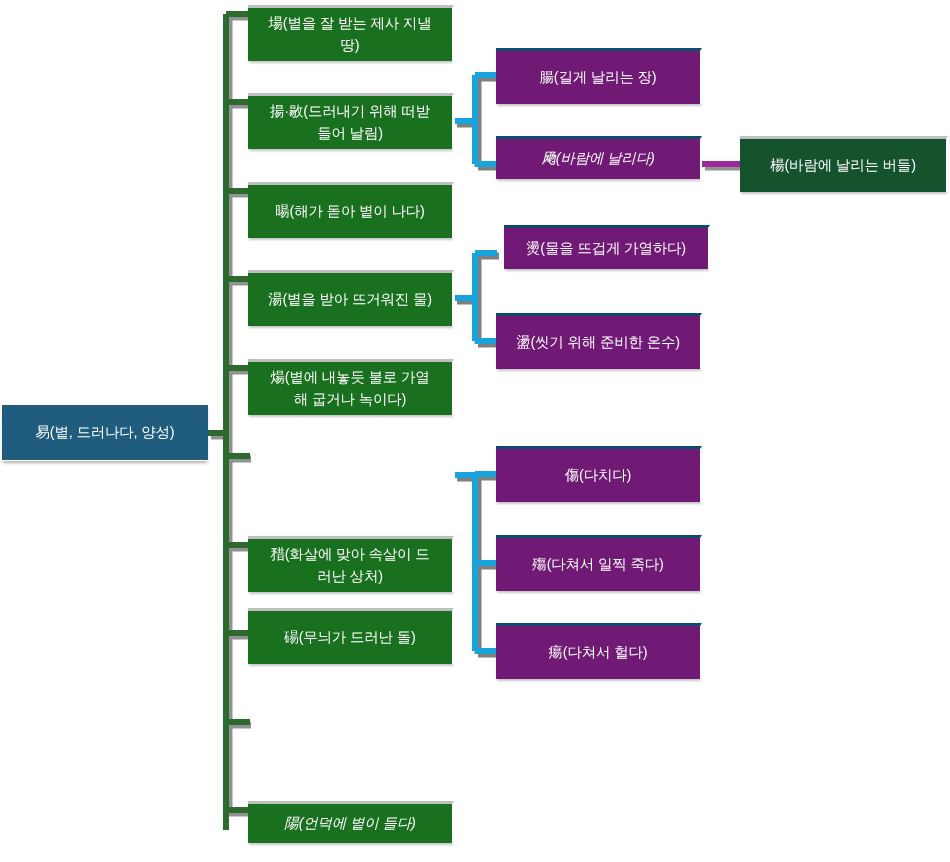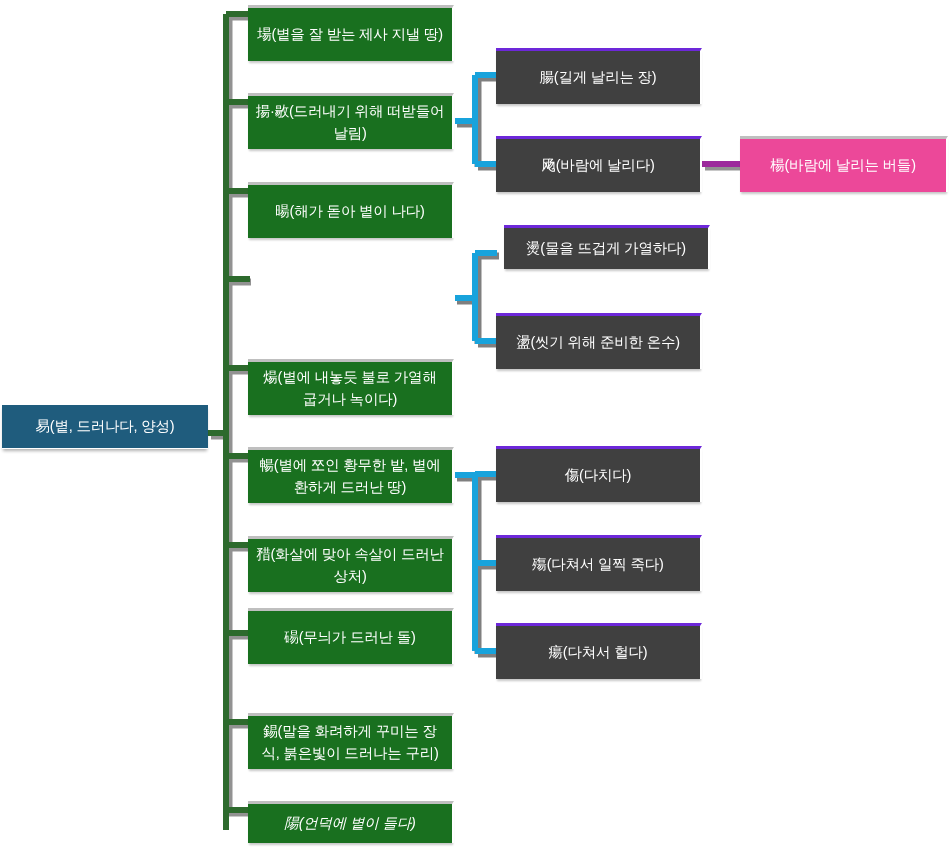--- a/index.html
+++ b/index.html
@@ -23,21 +23,21 @@
   .node {
     position: absolute;
     box-sizing: border-box;
     display: flex;
     align-items: center;
     justify-content: center;
     text-align: center;
     color: #ffffff;
     font-size: 14.5px;
     line-height: 1.45;
-    padding: 2px 7px;
+    padding: 2px 17px;
     letter-spacing: -0.2px;
     z-index: 5;
   }
   .node .lbl {
     display: block;
     width: 100%;
   }
   
   .node.root {
     background: #1f5c7d;
@@ -46,28 +46,28 @@
   }
   
   .node.green {
     background: #19701f;
     border-top: 3px solid #bfbfbf;
     border-right: 2px solid #ffffff;
     box-shadow: 0 3px 2px -1px rgba(0,0,0,0.22);
   }
   
   .node.blue {
-    background: #404040;
-    border-top: 3px solid #6d28d9;
+    background: #701a75;
+    border-top: 3px solid #0c4a6e;
     border-right: 2px solid #ffffff;
     box-shadow: 0 3px 2px -1px rgba(0,0,0,0.22);
   }
   
   .node.purple {
-    background: #ec4899;
+    background: #14532d;
     border-top: 3px solid #bfbfbf;
     border-right: 2px solid #ffffff;
     box-shadow: 0 3px 2px -1px rgba(0,0,0,0.22);
   }
   svg.links {
     position: absolute;
     left: 0; top: 0;
     width: 950px;
     height: 862px;
     z-index: 1;
@@ -152,56 +152,53 @@
 
     <g stroke="#7f7f7f" stroke-width="7" fill="none" opacity="0.85">
       <path d="M705,167 L743,167"></path>
     </g>
 
     <g stroke="#9c2a9c" stroke-width="6" fill="none">
       <path d="M702,164 L742,164"></path>
     </g>
   </svg>
 
-  <div class="node root" style="left:2px;top:405px;width:206px;height:44px;">
+  <div class="node root" style="left:2px;top:405px;width:206px;height:56px;">
     <span class="lbl">易(볕, 드러나다, 양성)</span>
   </div>
 
   <div class="node green" style="left:248px;top:5px;width:206px;height:56px;">
     <span class="lbl">場(볕을 잘 받는 제사 지낼 땅)</span>
   </div>
   <div class="node green" style="left:248px;top:93px;width:206px;height:56px;">
     <span class="lbl">揚·敭(드러내기 위해 떠받들어 날림)</span>
   </div>
   <div class="node green" style="left:248px;top:182px;width:206px;height:56px;align-items:center;">
     <span class="lbl">暘(해가 돋아 볕이 나다)</span>
   </div>
+  <div class="node green" style="left:248px;top:270px;width:206px;height:56px;">
+    <span class="lbl">湯(볕을 받아 뜨거워진 물)</span>
+  </div>
   <div class="node green" style="left:248px;top:359px;width:206px;height:56px;">
     <span class="lbl">煬(볕에 내놓듯 불로 가열해 굽거나 녹이다)</span>
   </div>
-  <div class="node green" style="left:248px;top:447px;width:206px;height:56px;">
-    <span class="lbl">暢(볕에 쪼인 황무한 밭, 볕에 환하게 드러난 땅)</span>
-  </div>
   <div class="node green" style="left:248px;top:536px;width:206px;height:56px;">
     <span class="lbl">矠(화살에 맞아 속살이 드러난 상처)</span>
   </div>
   <div class="node green" style="left:248px;top:608px;width:206px;height:56px;">
     <span class="lbl">碭(무늬가 드러난 돌)</span>
   </div>
-  <div class="node green" style="left:248px;top:713px;width:206px;height:56px;">
-    <span class="lbl">錫(말을 화려하게 꾸미는 장식, 붉은빛이 드러나는 구리)</span>
-  </div>
   <div class="node green" style="left:248px;top:801px;width:206px;height:42px;font-style:italic;">
     <span class="lbl">陽(언덕에 볕이 들다)</span>
   </div>
 
   <div class="node blue" style="left:496px;top:48px;width:206px;height:56px;">
     <span class="lbl">腸(길게 날리는 장)</span>
   </div>
-  <div class="node blue" style="left:496px;top:136px;width:206px;height:56px;">
+  <div class="node blue" style="left:496px;top:136px;width:206px;height:43px;font-style:italic;">
     <span class="lbl">飏(바람에 날리다)</span>
   </div>
   <div class="node blue" style="left:504px;top:225px;width:206px;height:44px;justify-content:center;">
     <span class="lbl">燙(물을 뜨겁게 가열하다)</span>
   </div>
   <div class="node blue" style="left:496px;top:313px;width:206px;height:56px;">
     <span class="lbl">盪(씻기 위해 준비한 온수)</span>
   </div>
   <div class="node blue" style="left:496px;top:446px;width:206px;height:56px;">
     <span class="lbl">傷(다치다)</span>

